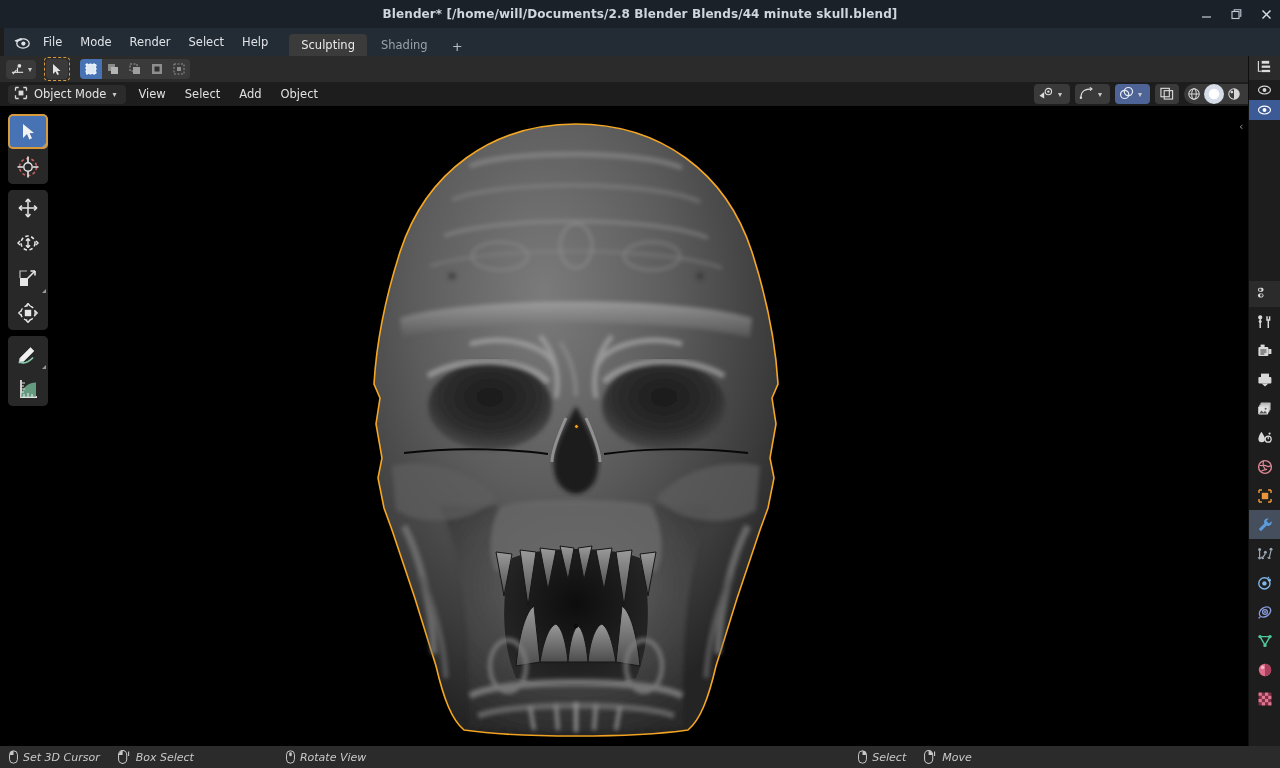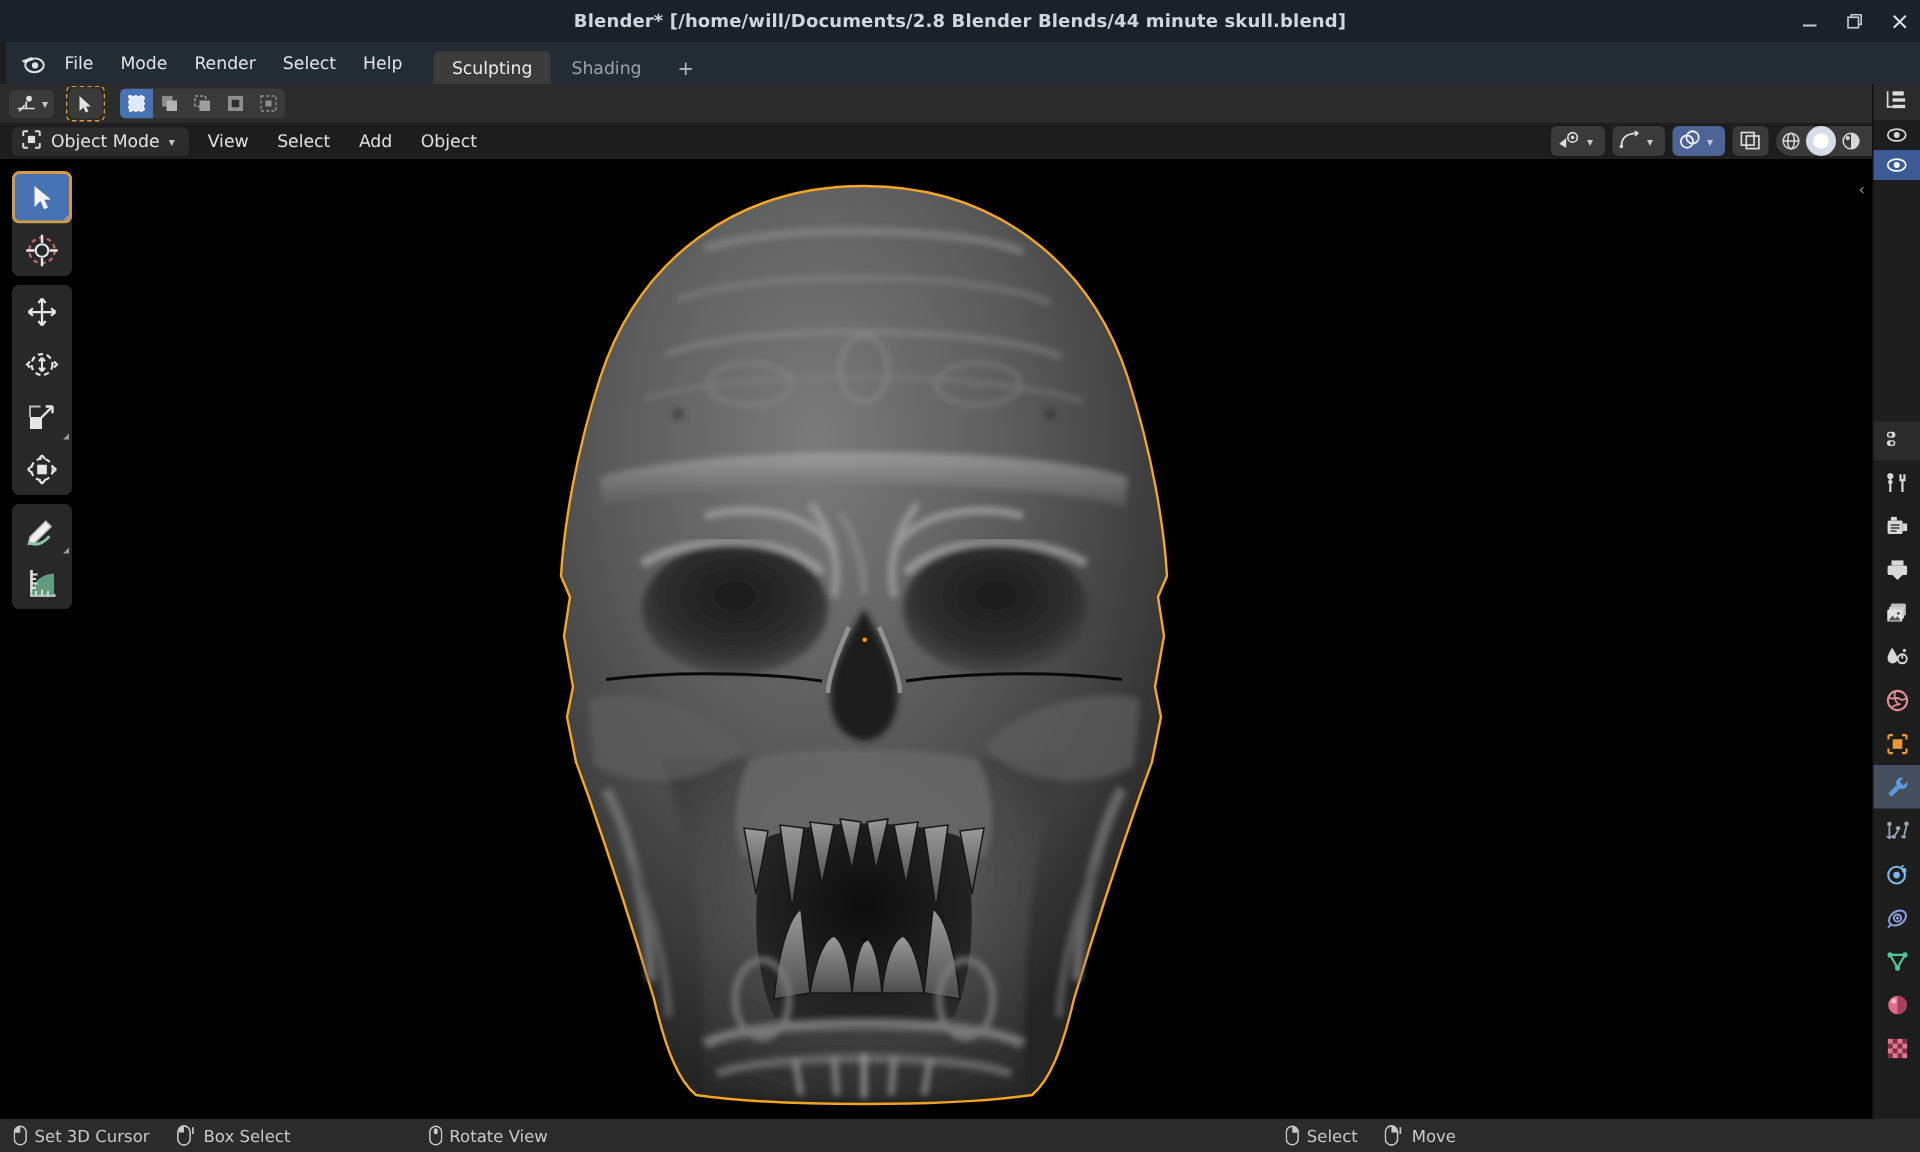--- a/index.html
+++ b/index.html
@@ -138,21 +138,21 @@
   }
   .props-header { width:32px; height:26px; background:#2b2b2b; display:flex; align-items:center; justify-content:center; }
   .ptab { width:32px; height:29px; display:flex; align-items:center; justify-content:center; }
   .ptab.on { background:#454e5c; }
 
   
   .statusbar {
     position:absolute; left:0; top:746px; width:1280px; height:22px;
     background:#2b2b2b; display:flex; align-items:center;
   }
-  .sb-item { display:flex; align-items:center; gap:5px; padding:0 9px; font-size:11px; color:#c9c9c9; }
+  .sb-item { display:flex; align-items:center; gap:5px; padding:0 9px; font-size:11px; color:#c9c9c9;font-style:italic; }
   .sb-right {
     position:absolute; right:0; top:0; height:22px; display:flex; align-items:center;
     padding-right:2px; font-size:11px; color:#c7c7c7; white-space:nowrap; overflow:hidden;
   }
   .mouse-ico svg { display:block; }
 
   .cursor-dot {
     position:absolute; width:5px; height:5px; border-radius:50%;
     background:#f0a020; border:1px solid #2a1c06;
   }

